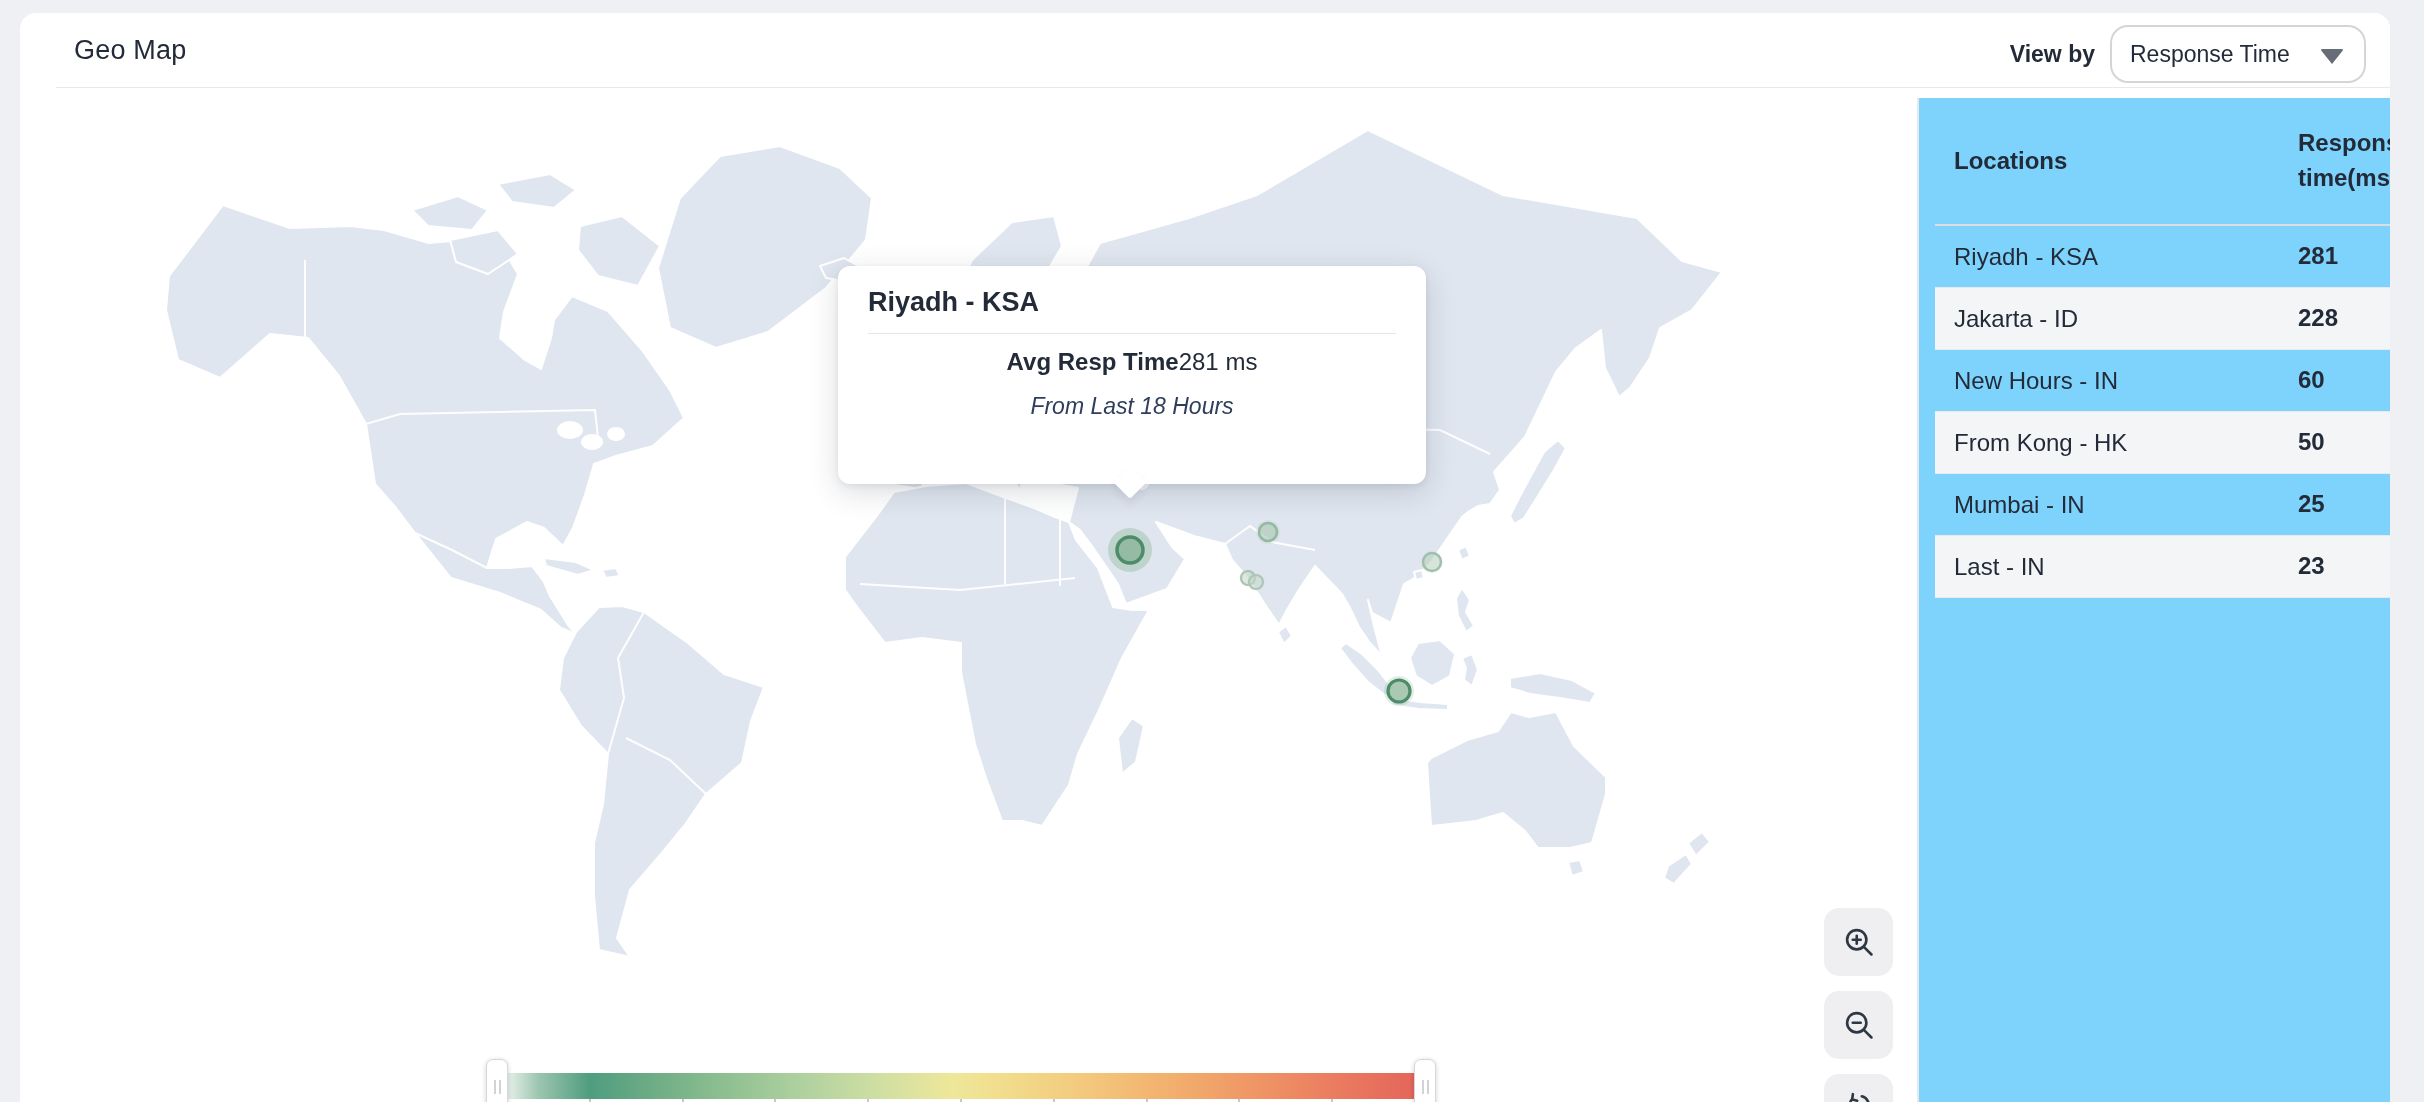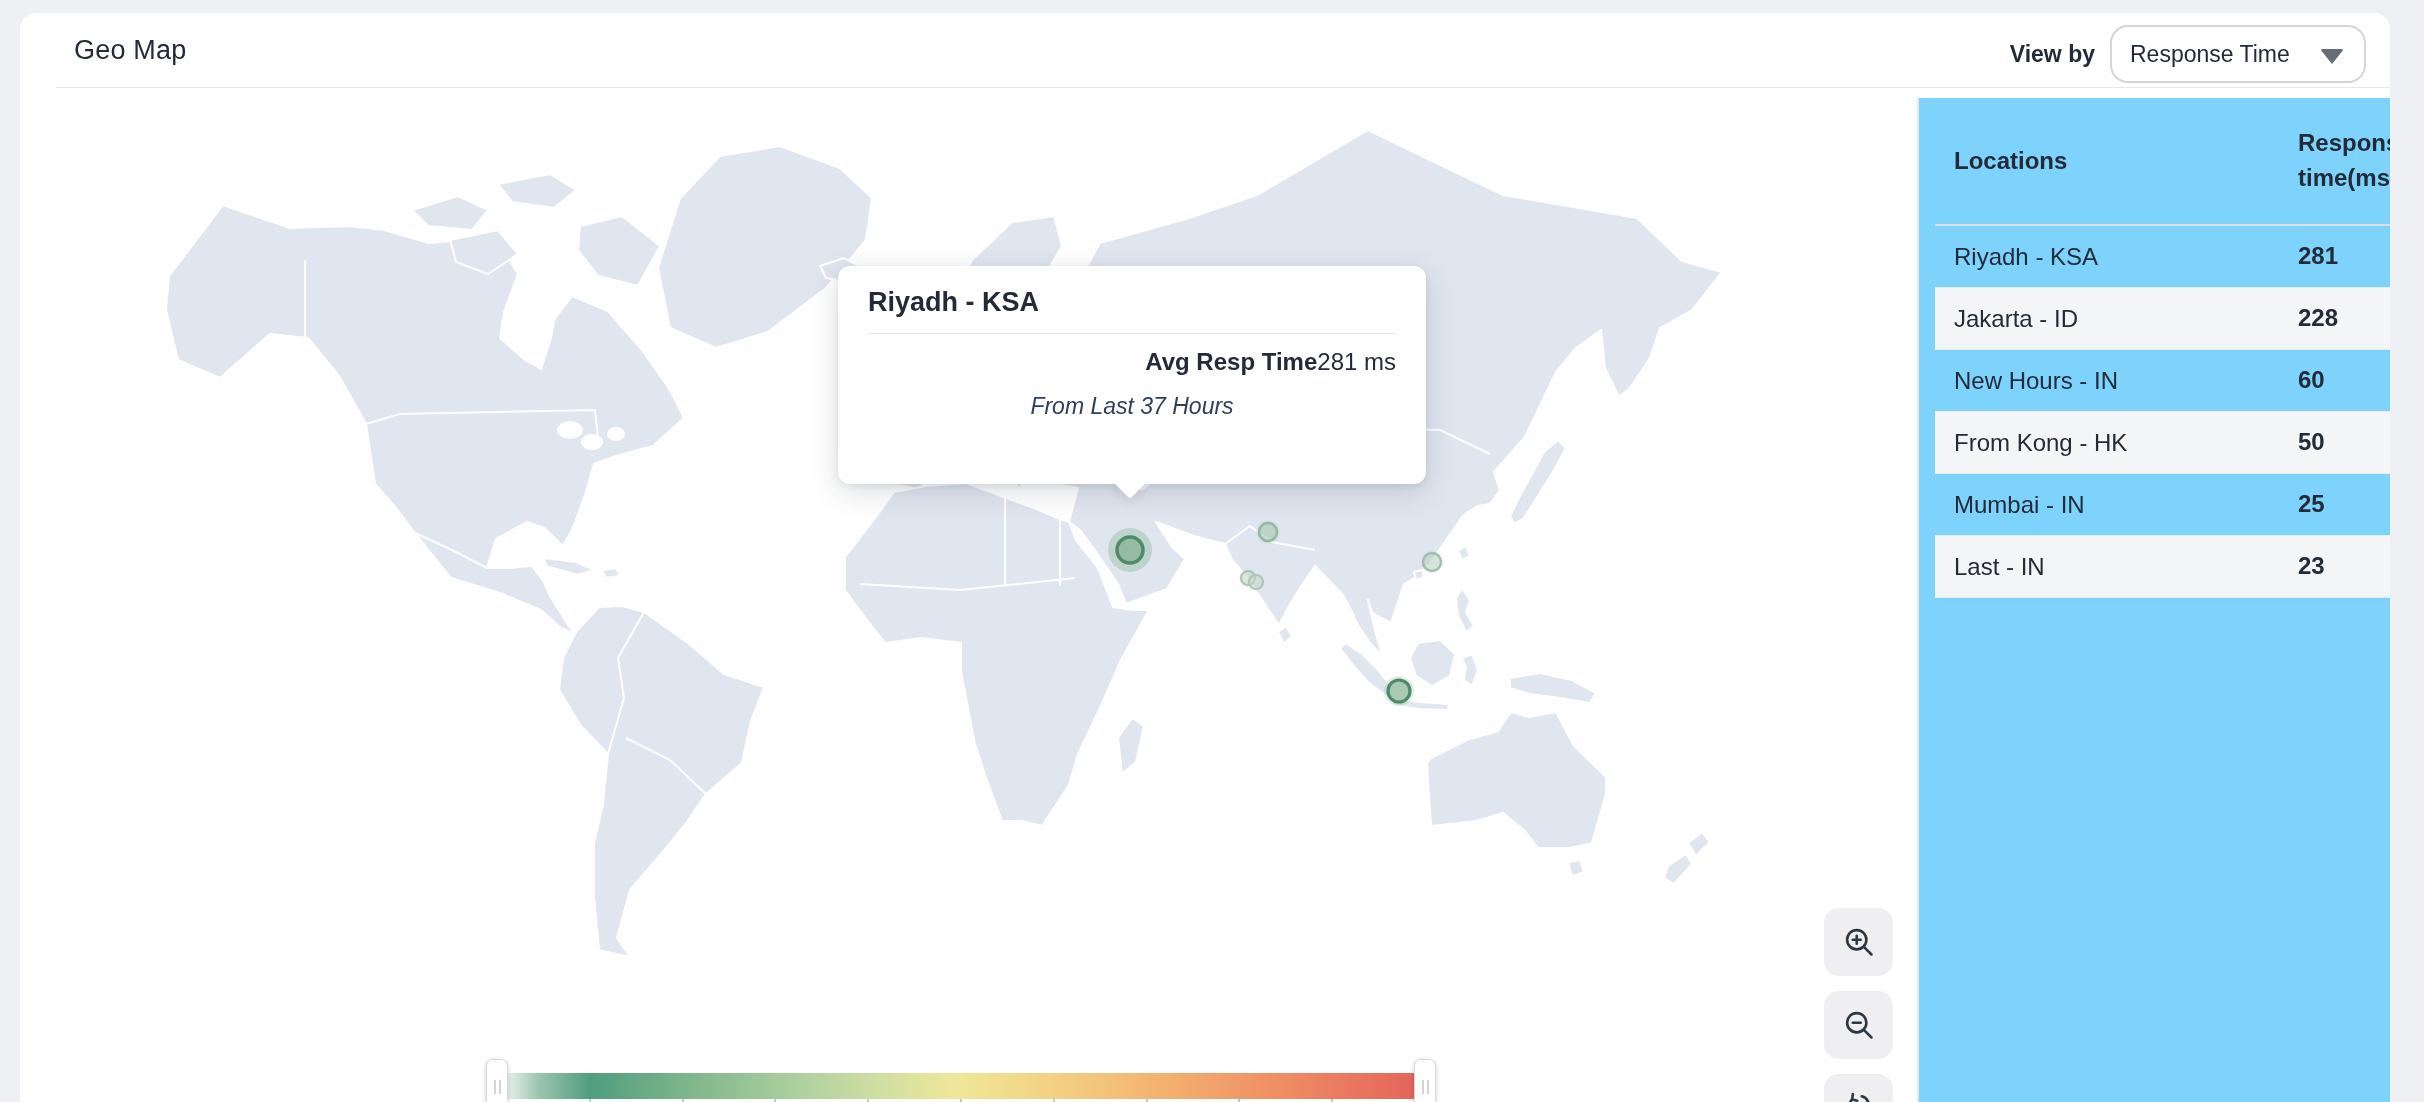--- a/index.html
+++ b/index.html
@@ -33,21 +33,21 @@
   .c2 { width:163px; line-height:1.45; }
   .trow { display:flex; align-items:center; height:62px; font-size:24px; border-bottom:1px solid #e9eaec; cursor:pointer; }
   .trow.alt { background:#f4f5f7; }
   .trow .c2 { font-weight:700; }
 
   
   .tooltip { position:absolute; left:818px; top:253px; width:588px; height:218px; background:#fff; border-radius:12px; box-shadow:0 8px 30px rgba(25,35,55,.16),0 2px 6px rgba(25,35,55,.08); padding:21px 30px 0 30px; z-index:20; }
   .tt-arrow { position:absolute; left:280px; bottom:-10px; width:24px; height:24px; background:#fff; transform:rotate(45deg); border-radius:3px; box-shadow:4px 4px 8px rgba(25,35,55,.07); }
   .tt-title { font-size:27px; font-weight:700; }
   .tt-sep { height:1px; background:#e6e7ea; margin-top:15px; }
-  .tt-row { display:flex; justify-content:flex-end; font-size:24px; margin-top:14px; }
+  .tt-row { display:flex; justify-content:center; font-size:24px; margin-top:14px; }
   .tt-row .lbl { font-weight:700; }
   .tt-footer { text-align:center; font-style:italic; font-size:23px; color:#2f3e5c; margin-top:17px; }
 
   
   .zoom-controls { position:absolute; left:1804px; top:810px; display:flex; flex-direction:column; gap:15px; z-index:25; }
   .zbtn { width:69px; height:68px; background:#efeff1; border:none; border-radius:15px; display:flex; align-items:center; justify-content:center; cursor:pointer; }
   .zbtn svg { stroke:#2e3744; stroke-width:2.3; fill:none; stroke-linecap:round; }
 
   
   .legend { position:absolute; left:477px; top:961px; width:928px; height:100px; z-index:22; }
@@ -160,21 +160,21 @@
       </svg>
 
       <div class="tooltip" style="left:818px; top:168px;">
         <div class="tt-arrow"></div>
         <div class="tt-title">Riyadh - KSA</div>
         <div class="tt-sep"></div>
         <div class="tt-row">
           <span class="lbl">Avg Resp Time</span>
           <span class="val">281 ms</span>
         </div>
-        <div class="tt-footer">From Last 37 Hours</div>
+        <div class="tt-footer">From Last 18 Hours</div>
       </div>
 
       <div class="zoom-controls">
         <button class="zbtn">
           <svg width="34" height="34" viewBox="0 0 30 30">
             <circle cx="13" cy="13" r="8.5"></circle>
               <line x1="19.5" y1="19.5" x2="26" y2="26"></line>
             <line x1="13" y1="9.5" x2="13" y2="16.5"></line>
               <line x1="9.5" y1="13" x2="16.5" y2="13"></line>
           </svg>

